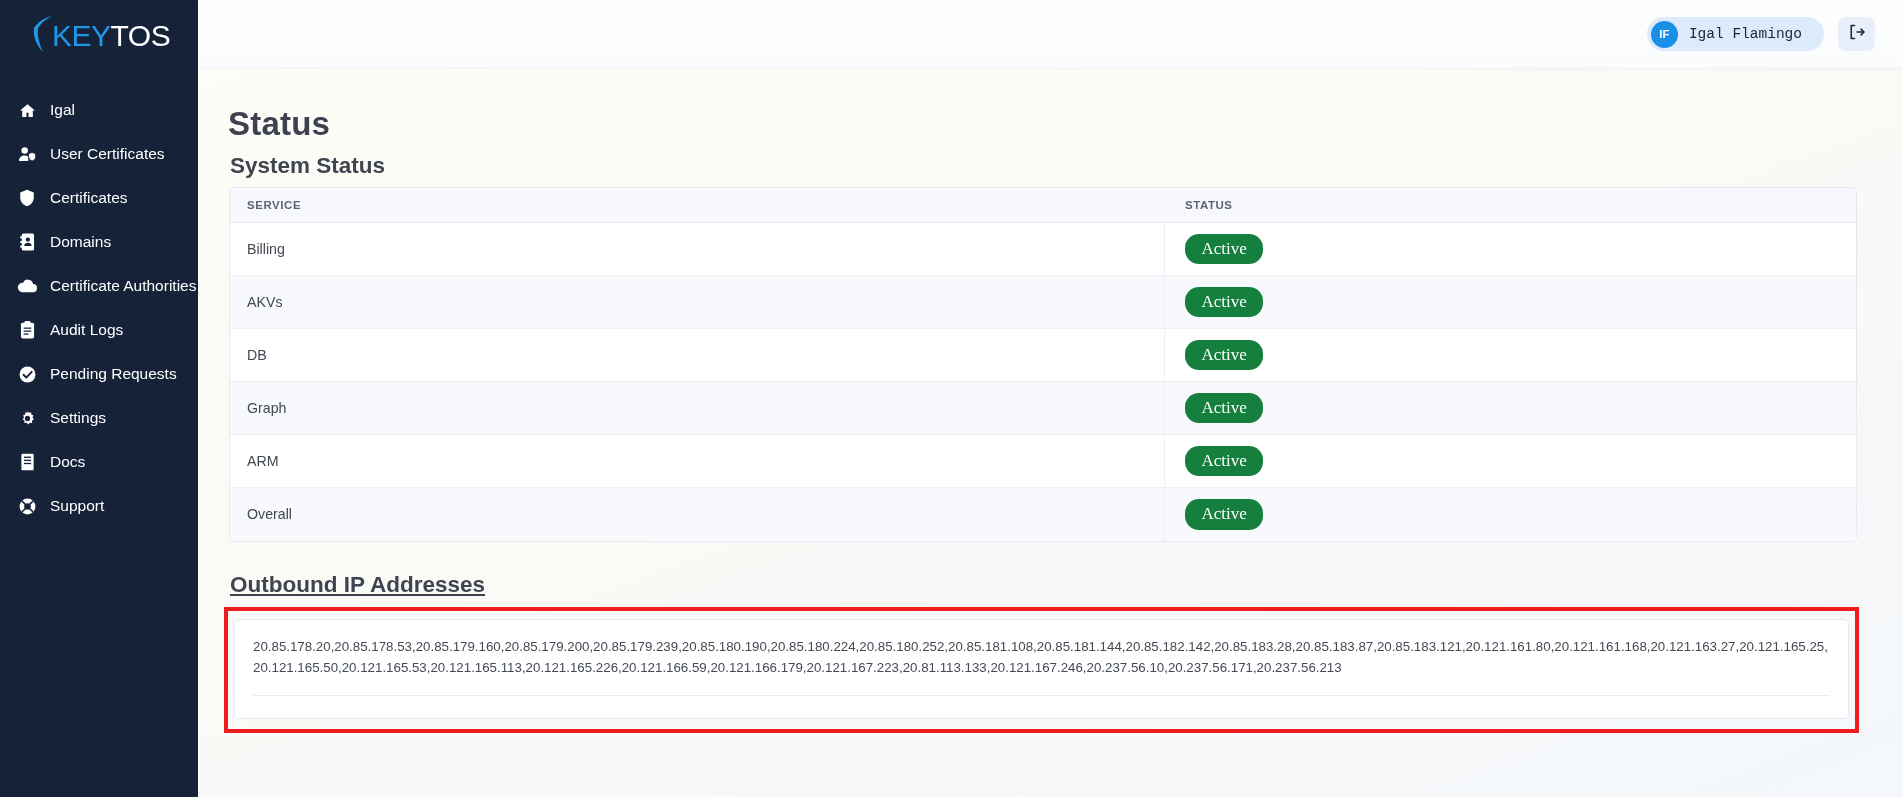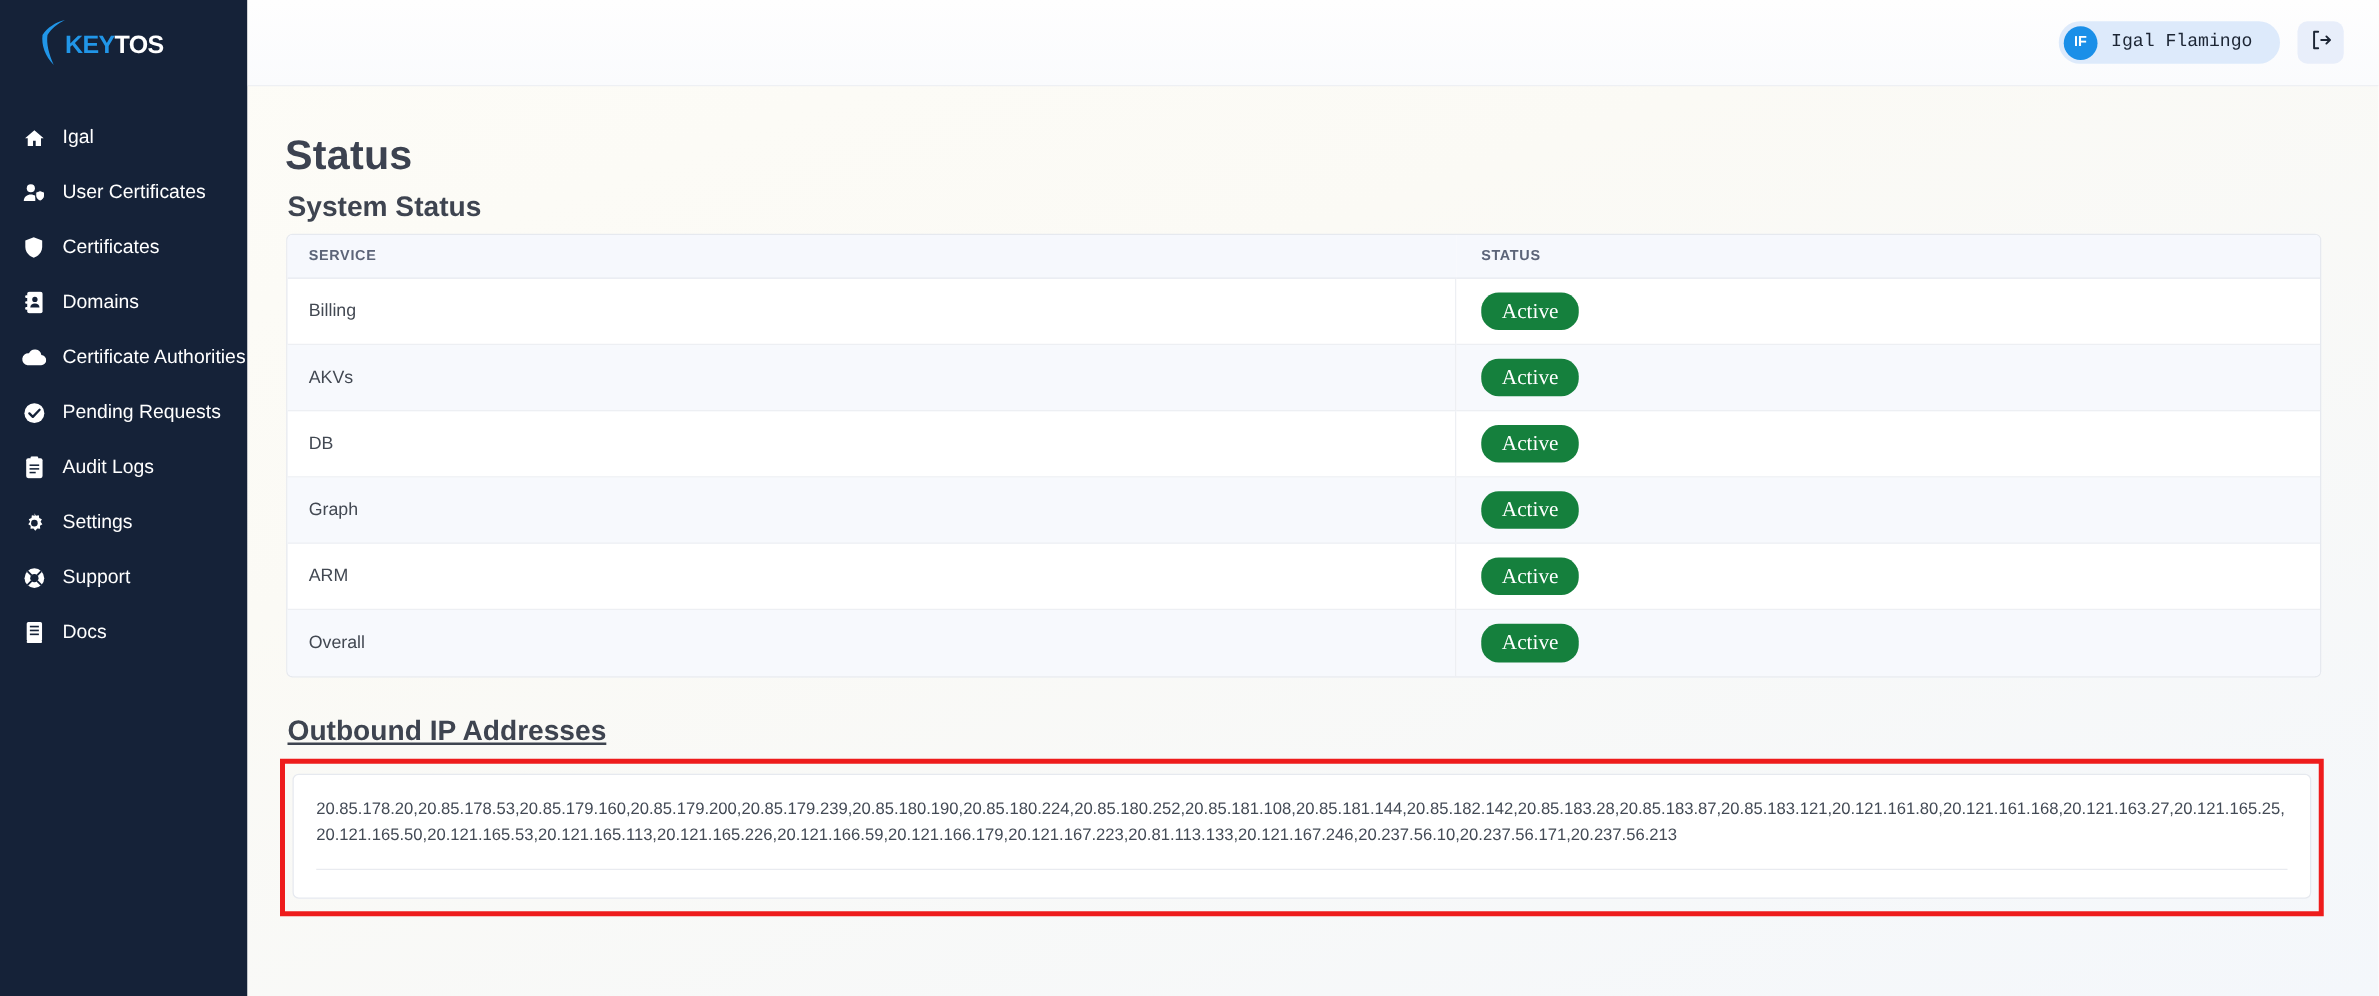--- a/index.html
+++ b/index.html
@@ -24,22 +24,22 @@
   }
   .logo-wrap {
     height: 72px;
     display: flex;
     align-items: center;
     padding-left: 30px;
   }
   .logo { display: flex; align-items: center; position: relative; }
   .logo-shield { margin-right: -4px; display:block; }
   .logo-text {
-    font-size: 20px;
-    font-weight: bold;
+    font-size: 30px;
+    font-weight: normal;
     letter-spacing: -0.5px;
     line-height: 1;
   }
   .logo-key { color: #2196e8; }
   .logo-tos { color: #ffffff; }
 
   .nav { margin-top: 16px; }
   .nav-item {
     display: flex;
     align-items: center;
@@ -282,73 +282,73 @@
         <span class="nav-icon">
           <svg width="20" height="14" viewBox="0 0 26 17" fill="#ffffff">
             <path d="M6.5 16.5 h14 a5.3 5.3 0 0 0 .4-10.6 A6.8 6.8 0 0 0 8 4.2 A5.6 5.6 0 0 0 6.5 16.5 Z"></path>
           </svg>
         </span>
         <span>Certificate Authorities</span>
       </a>
 
       <a class="nav-item">
         <span class="nav-icon">
-          <svg width="17" height="17" viewBox="0 0 22 22">
-            <circle cx="11" cy="11" r="10.3" fill="#ffffff"></circle>
-            <path d="M5.8 11.3 l3.6 3.6 l7-7.4" stroke="#152238" stroke-width="2.4" fill="none" stroke-linecap="round" stroke-linejoin="round"></path>
-          </svg>
-        </span>
-        <span>Pending Requests</span>
-      </a>
-
-      <a class="nav-item">
-        <span class="nav-icon">
           <svg width="15" height="18" viewBox="0 0 18 22" fill="#ffffff">
             <rect x="1" y="2" width="16" height="19.4" rx="2"></rect>
             <rect x="5.3" y="0" width="7.4" height="4" rx="1.3"></rect>
             <rect x="4.3" y="8" width="9.4" height="1.5" fill="#152238"></rect>
             <rect x="4.3" y="11.6" width="9.4" height="1.5" fill="#152238"></rect>
             <rect x="4.3" y="15.2" width="6" height="1.5" fill="#152238"></rect>
           </svg>
         </span>
         <span>Audit Logs</span>
       </a>
 
       <a class="nav-item">
         <span class="nav-icon">
+          <svg width="17" height="17" viewBox="0 0 22 22">
+            <circle cx="11" cy="11" r="10.3" fill="#ffffff"></circle>
+            <path d="M5.8 11.3 l3.6 3.6 l7-7.4" stroke="#152238" stroke-width="2.4" fill="none" stroke-linecap="round" stroke-linejoin="round"></path>
+          </svg>
+        </span>
+        <span>Pending Requests</span>
+      </a>
+
+      <a class="nav-item">
+        <span class="nav-icon">
           <svg width="17" height="17" viewBox="0 0 22 22" fill="#ffffff">
             <path d="M11 0.8 l1.6 2.6 l3-.6 l.4 3 l2.8 1.2 l-1.4 2.7 l1.9 2.4 l-2.5 1.7 l.2 3 l-3-.3 l-2 2.3 l-2-2.3 l-3 .3 l.2-3 l-2.5-1.7 l1.9-2.4 l-1.4-2.7 l2.8-1.2 l.4-3 l3 .6 Z"></path>
             <circle cx="11" cy="11" r="3.4" fill="#152238"></circle>
           </svg>
         </span>
         <span>Settings</span>
-      </a>
-
-      <a class="nav-item">
-        <span class="nav-icon">
-          <svg width="17" height="17" viewBox="0 0 22 22">
-            <circle cx="11" cy="11" r="10.2" fill="#ffffff"></circle>
-            <circle cx="11" cy="11" r="4.3" fill="#152238"></circle>
-            <path d="M3.8 3.8 l4.4 4.4 M18.2 3.8 l-4.4 4.4 M3.8 18.2 l4.4-4.4 M18.2 18.2 l-4.4-4.4" stroke="#152238" stroke-width="2" fill="none"></path>
-          </svg>
-        </span>
-        <span>Support</span>
       </a>
 
       <a class="nav-item">
         <span class="nav-icon">
           <svg width="15" height="18" viewBox="0 0 18 22" fill="#ffffff">
             <rect x="1.5" y="0.8" width="15" height="19" rx="1.6"></rect>
             <rect x="1.5" y="19" width="15" height="2.2" rx="1"></rect>
             <rect x="4.6" y="4.4" width="8.8" height="1.6" fill="#152238"></rect>
             <rect x="4.6" y="8.2" width="8.8" height="1.6" fill="#152238"></rect>
             <rect x="4.6" y="12" width="8.8" height="1.6" fill="#152238"></rect>
           </svg>
         </span>
         <span>Docs</span>
+      </a>
+
+      <a class="nav-item">
+        <span class="nav-icon">
+          <svg width="17" height="17" viewBox="0 0 22 22">
+            <circle cx="11" cy="11" r="10.2" fill="#ffffff"></circle>
+            <circle cx="11" cy="11" r="4.3" fill="#152238"></circle>
+            <path d="M3.8 3.8 l4.4 4.4 M18.2 3.8 l-4.4 4.4 M3.8 18.2 l4.4-4.4 M18.2 18.2 l-4.4-4.4" stroke="#152238" stroke-width="2" fill="none"></path>
+          </svg>
+        </span>
+        <span>Support</span>
       </a>
 
     </nav>
   </aside>
 
   <div class="main">
 
     <header class="topbar">
       <div class="user-chip">
         <div class="avatar">IF</div>

